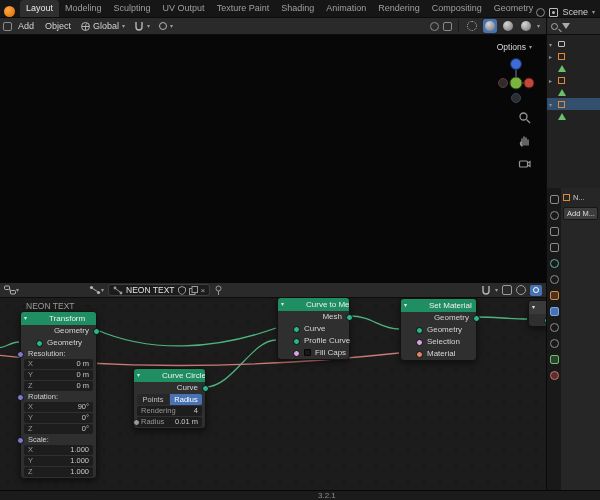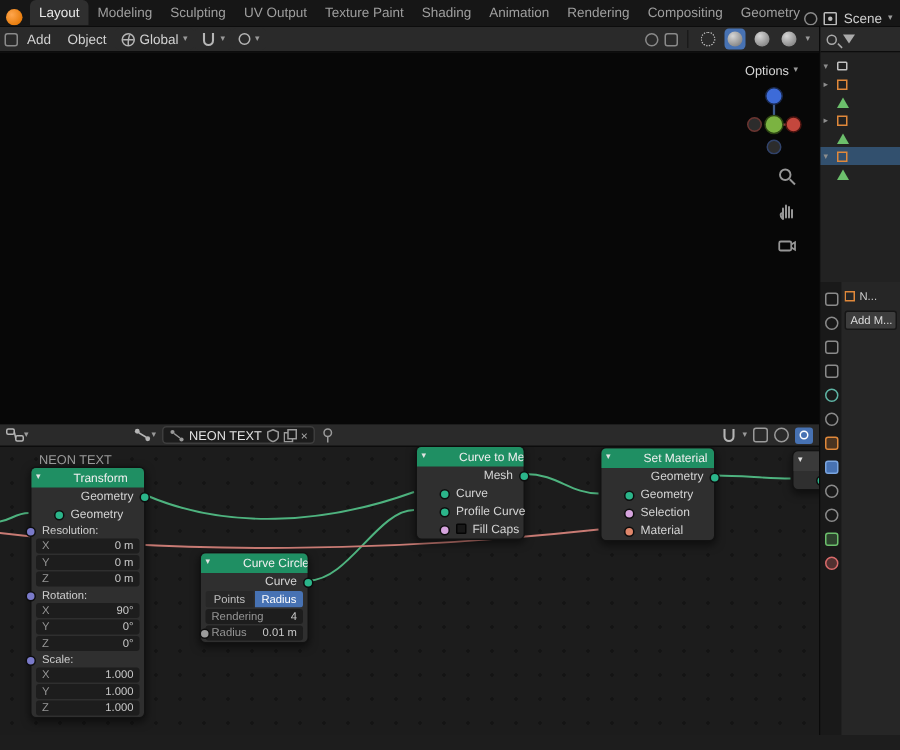--- a/index.html
+++ b/index.html
@@ -400,14 +400,17 @@
   </div>
 
   <div class="props">
     <div class="brow">
       <span class="ic-cube"></span>
       <span>N...</span>
     </div>
     <div class="addmod">Add M...</div>
   </div>
 
+  <div class="statusbar">
+    <span class="version">3.2.1</span>
+  </div>
 
 </div>
 
 </body></html>

